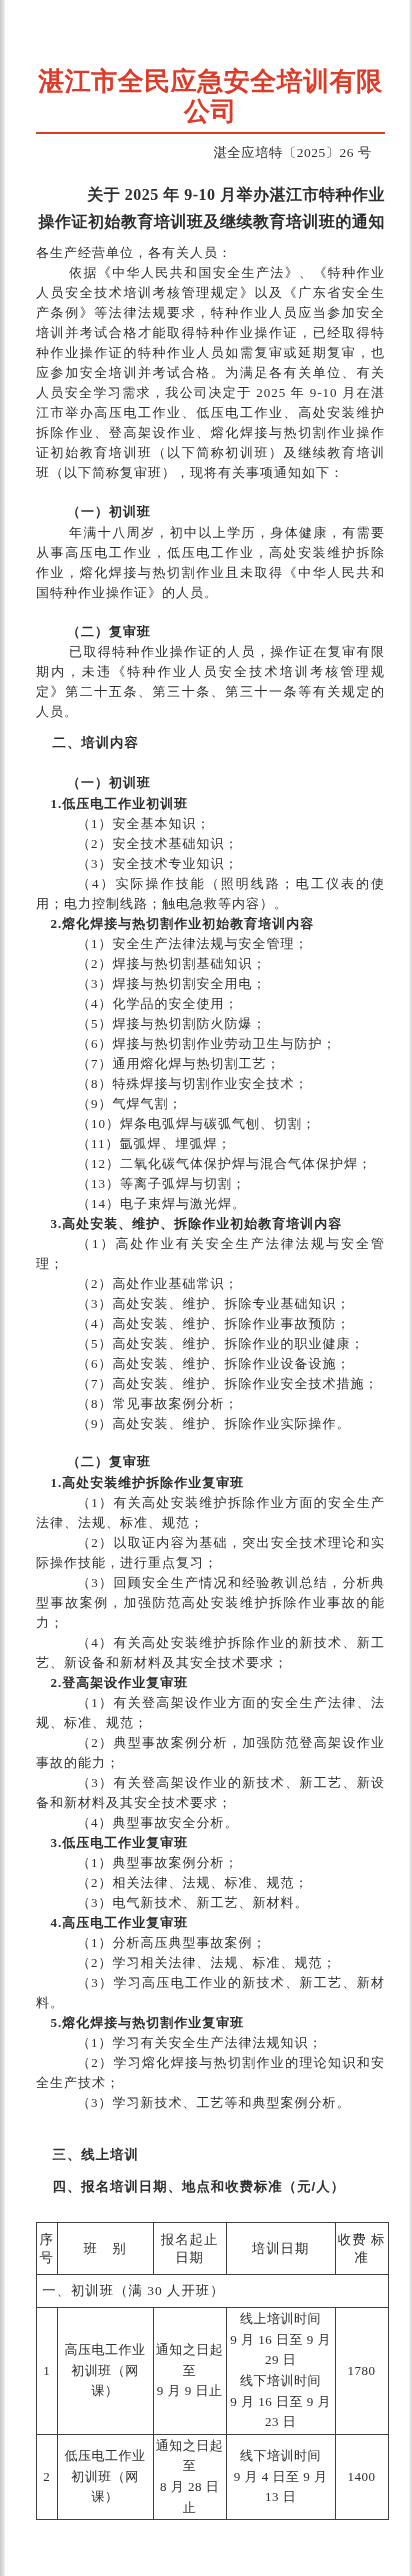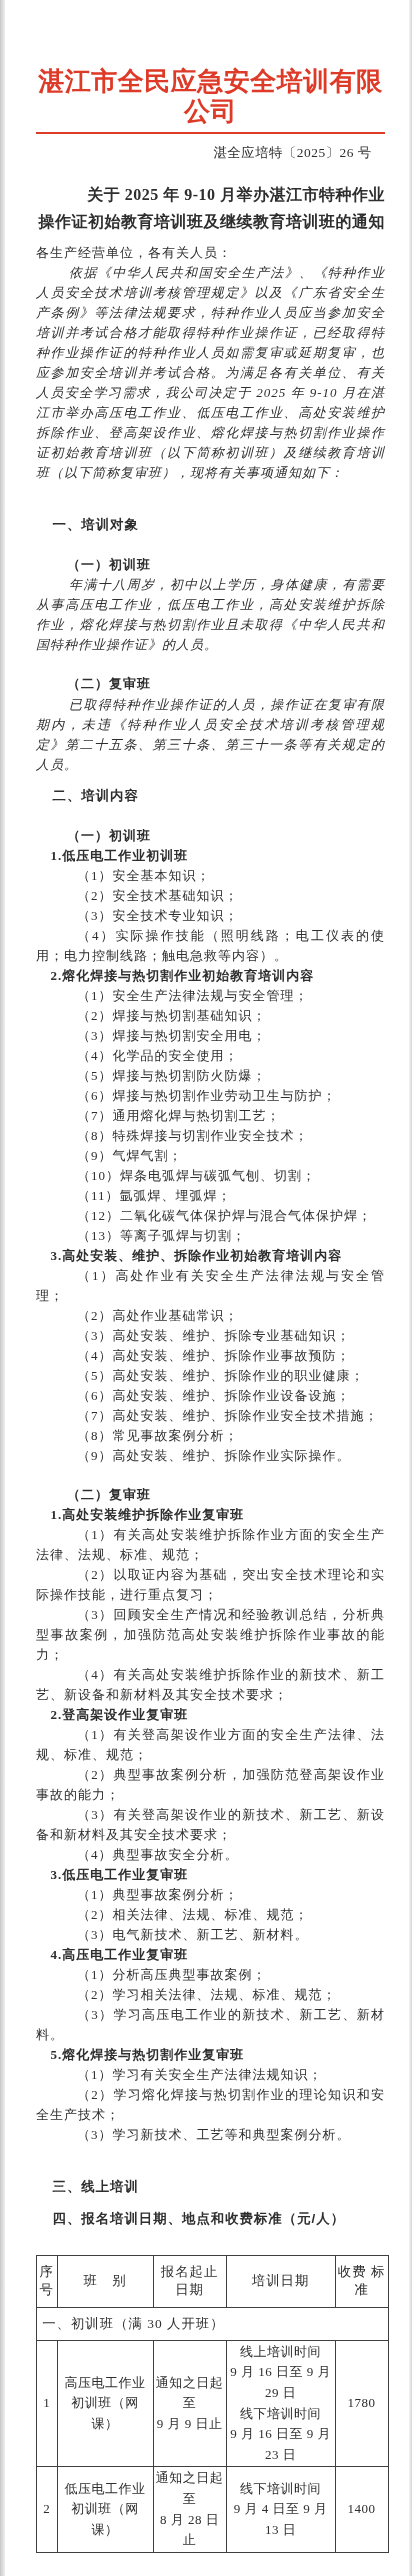--- a/index.html
+++ b/index.html
@@ -17,21 +17,21 @@
     text-align:center;font-weight:bold;font-size:26px;line-height:1.15;
     color:#dd3a28;letter-spacing:0.5px;
     border-bottom:2.6px solid #dd3a28;padding-bottom:5.2px;margin-top:31px;
   }
   .doc-no{text-align:right;padding-right:13.4px;font-size:13.4px;margin-top:10.3px;letter-spacing:0.5px;}
   .notice-title{
     text-align:right;font-weight:bold;font-size:16px;line-height:27px;margin-top:18.5px;letter-spacing:0.5px;
   }
   .salutation{font-size:13px;letter-spacing:1px;margin:8.2px 0 0 0;line-height:20px;}
   .para{font-size:13px;letter-spacing:1px;line-height:20px;text-align:justify;margin:0;}
-  .indent{text-indent:33px;font-style:italic;}
+  .indent{text-indent:33px;}
   .h-sec{
     font-family:"Liberation Sans","DejaVu Sans",sans-serif;
     font-weight:bold;font-size:13.4px;line-height:20.6px;padding-left:16.5px;margin-top:11.3px;letter-spacing:1px;
   }
   .h-sec.big-gap{margin-top:32px;}
   .h-sub{font-weight:bold;font-size:13px;line-height:20.6px;padding-left:31px;margin-top:19px;letter-spacing:1px;}
   .gap-top{margin-top:18.5px;}
   .cline{font-size:13px;line-height:20px;letter-spacing:1px;text-align:justify;}
   .ln-h{font-weight:bold;padding-left:14.4px;}
   .ln-i{padding-left:0;text-indent:41px;}
@@ -58,21 +58,20 @@
   <div class="doc-no">湛全应培特〔2025〕26 号</div>
 
   <div class="notice-title">
     <div>关于 2025 年 9-10 月举办湛江市特种作业</div>
     <div>操作证初始教育培训班及继续教育培训班的通知</div>
   </div>
 
   <p class="salutation">各生产经营单位，各有关人员：</p>
   <p class="para indent">依据《中华人民共和国安全生产法》、《特种作业人员安全技术培训考核管理规定》以及《广东省安全生产条例》等法律法规要求，特种作业人员应当参加安全培训并考试合格才能取得特种作业操作证，已经取得特种作业操作证的特种作业人员如需复审或延期复审，也应参加安全培训并考试合格。为满足各有关单位、有关人员安全学习需求，我公司决定于 2025 年 9-10 月在湛江市举办高压电工作业、低压电工作业、高处安装维护拆除作业、登高架设作业、熔化焊接与热切割作业操作证初始教育培训班（以下简称初训班）及继续教育培训班（以下简称复审班），现将有关事项通知如下：</p>
 
-  <div class="h-sec big-gap">一、培训对象</div>
   <div class="h-sub">（一）初训班</div>
   <p class="para indent">年满十八周岁，初中以上学历，身体健康，有需要从事高压电工作业，低压电工作业，高处安装维护拆除作业，熔化焊接与热切割作业且未取得《中华人民共和国特种作业操作证》的人员。</p>
   <div class="h-sub">（二）复审班</div>
   <p class="para indent">已取得特种作业操作证的人员，操作证在复审有限期内，未违《特种作业人员安全技术培训考核管理规定》第二十五条、第三十条、第三十一条等有关规定的人员。</p>
 
   <div class="h-sec">二、培训内容</div>
   <div class="h-sub">（一）初训班</div>
   <div>
 
   <div class="cline ln-h">1.低压电工作业初训班</div>
@@ -87,20 +86,21 @@
       <div class="cline ln-i">（4）化学品的安全使用；</div>
       <div class="cline ln-i">（5）焊接与热切割防火防爆；</div>
       <div class="cline ln-i">（6）焊接与热切割作业劳动卫生与防护；</div>
       <div class="cline ln-i">（7）通用熔化焊与热切割工艺；</div>
       <div class="cline ln-i">（8）特殊焊接与切割作业安全技术；</div>
       <div class="cline ln-i">（9）气焊气割；</div>
       <div class="cline ln-i">（10）焊条电弧焊与碳弧气刨、切割；</div>
       <div class="cline ln-i">（11）氩弧焊、埋弧焊；</div>
       <div class="cline ln-i">（12）二氧化碳气体保护焊与混合气体保护焊；</div>
       <div class="cline ln-i">（13）等离子弧焊与切割；</div>
+      <div class="cline ln-i">（14）电子束焊与激光焊。</div>
       <div class="cline ln-h">3.高处安装、维护、拆除作业初始教育培训内容</div>
       <div class="cline ln-i">（1）高处作业有关安全生产法律法规与安全管理；</div>
       <div class="cline ln-i">（2）高处作业基础常识；</div>
       <div class="cline ln-i">（3）高处安装、维护、拆除专业基础知识；</div>
       <div class="cline ln-i">（4）高处安装、维护、拆除作业事故预防；</div>
       <div class="cline ln-i">（5）高处安装、维护、拆除作业的职业健康；</div>
       <div class="cline ln-i">（6）高处安装、维护、拆除作业设备设施；</div>
       <div class="cline ln-i">（7）高处安装、维护、拆除作业安全技术措施；</div>
       <div class="cline ln-i">（8）常见事故案例分析；</div>
       <div class="cline ln-i">（9）高处安装、维护、拆除作业实际操作。</div>

